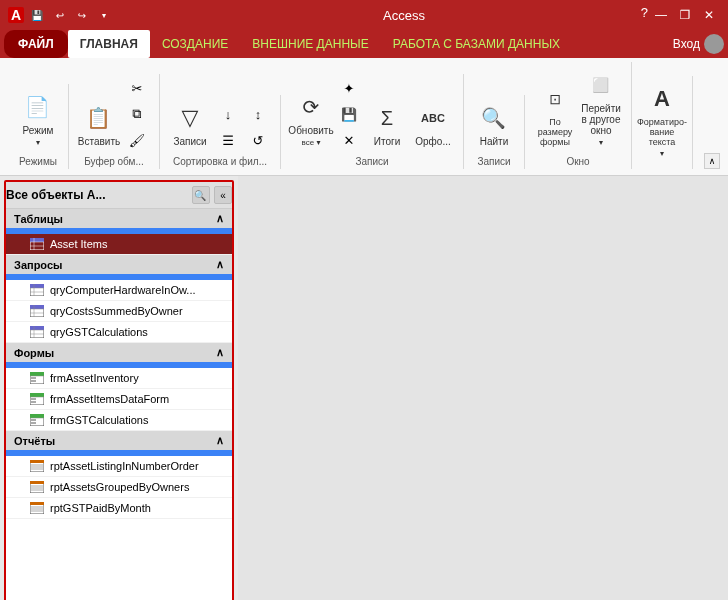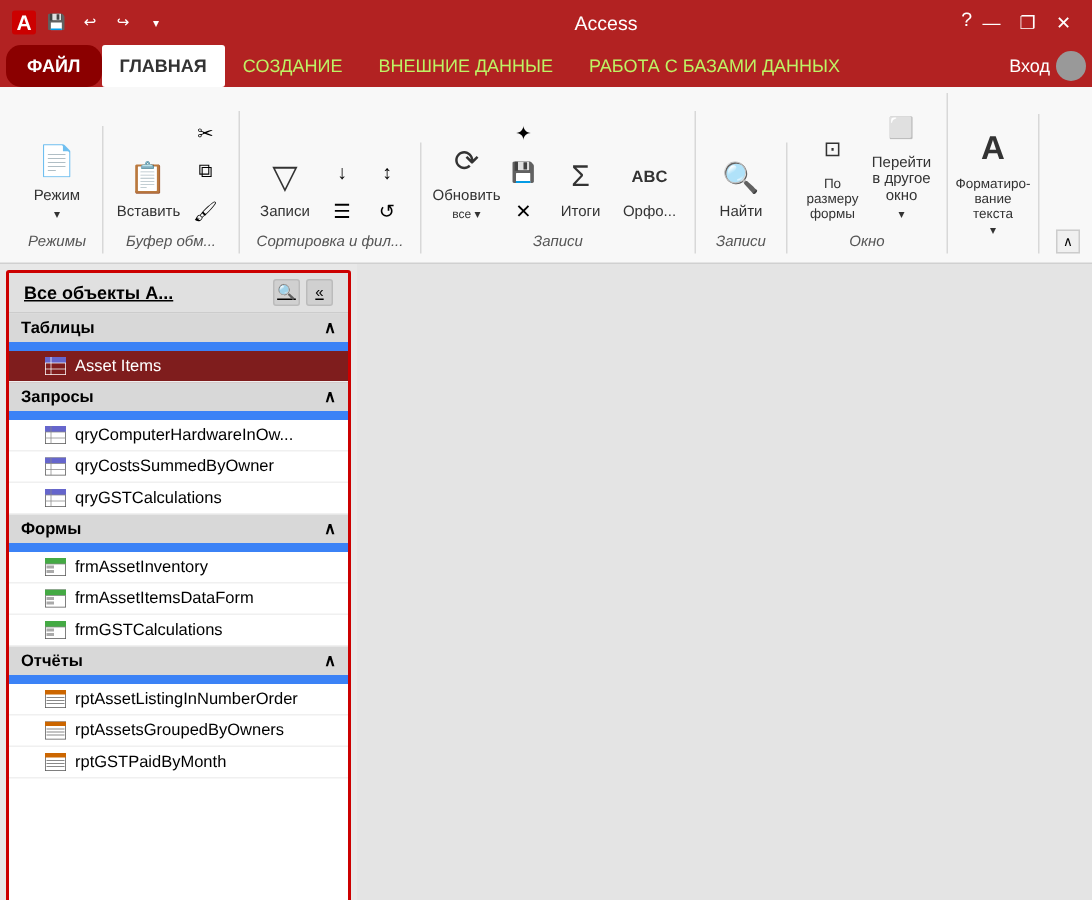--- a/index.html
+++ b/index.html
@@ -125,21 +125,20 @@
       display: flex;
       align-items: flex-end;
       gap: 2px;
       flex: 1;
       justify-content: center;
     }
     .ribbon-group-label {
       font-size: 10px;
       color: #555;
       margin-top: 4px;
-      font-style: italic;
     }
     .ribbon-btn-large {
       display: flex;
       flex-direction: column;
       align-items: center;
       justify-content: center;
       width: 44px;
       min-height: 52px;
       padding: 4px 2px;
       background: transparent;
@@ -203,26 +202,25 @@
       background: white;
       border: 2px solid #cc0000;
       margin: 4px;
       display: flex;
       flex-direction: column;
       border-radius: 2px;
       overflow: hidden;
     }
     .nav-panel-header {
       background: #e0e0e0;
-      padding: 4px 10px;
+      padding: 4px 0;
       display: flex;
       align-items: center;
       justify-content: space-between;
       border-bottom: 1px solid #ccc;
-      text-decoration: underline;
     }
     .nav-panel-title {
       font-size: 12px;
       font-weight: 600;
       flex: 1;
       white-space: nowrap;
       overflow: hidden;
       text-overflow: ellipsis;
       max-width: 150px;
     }

